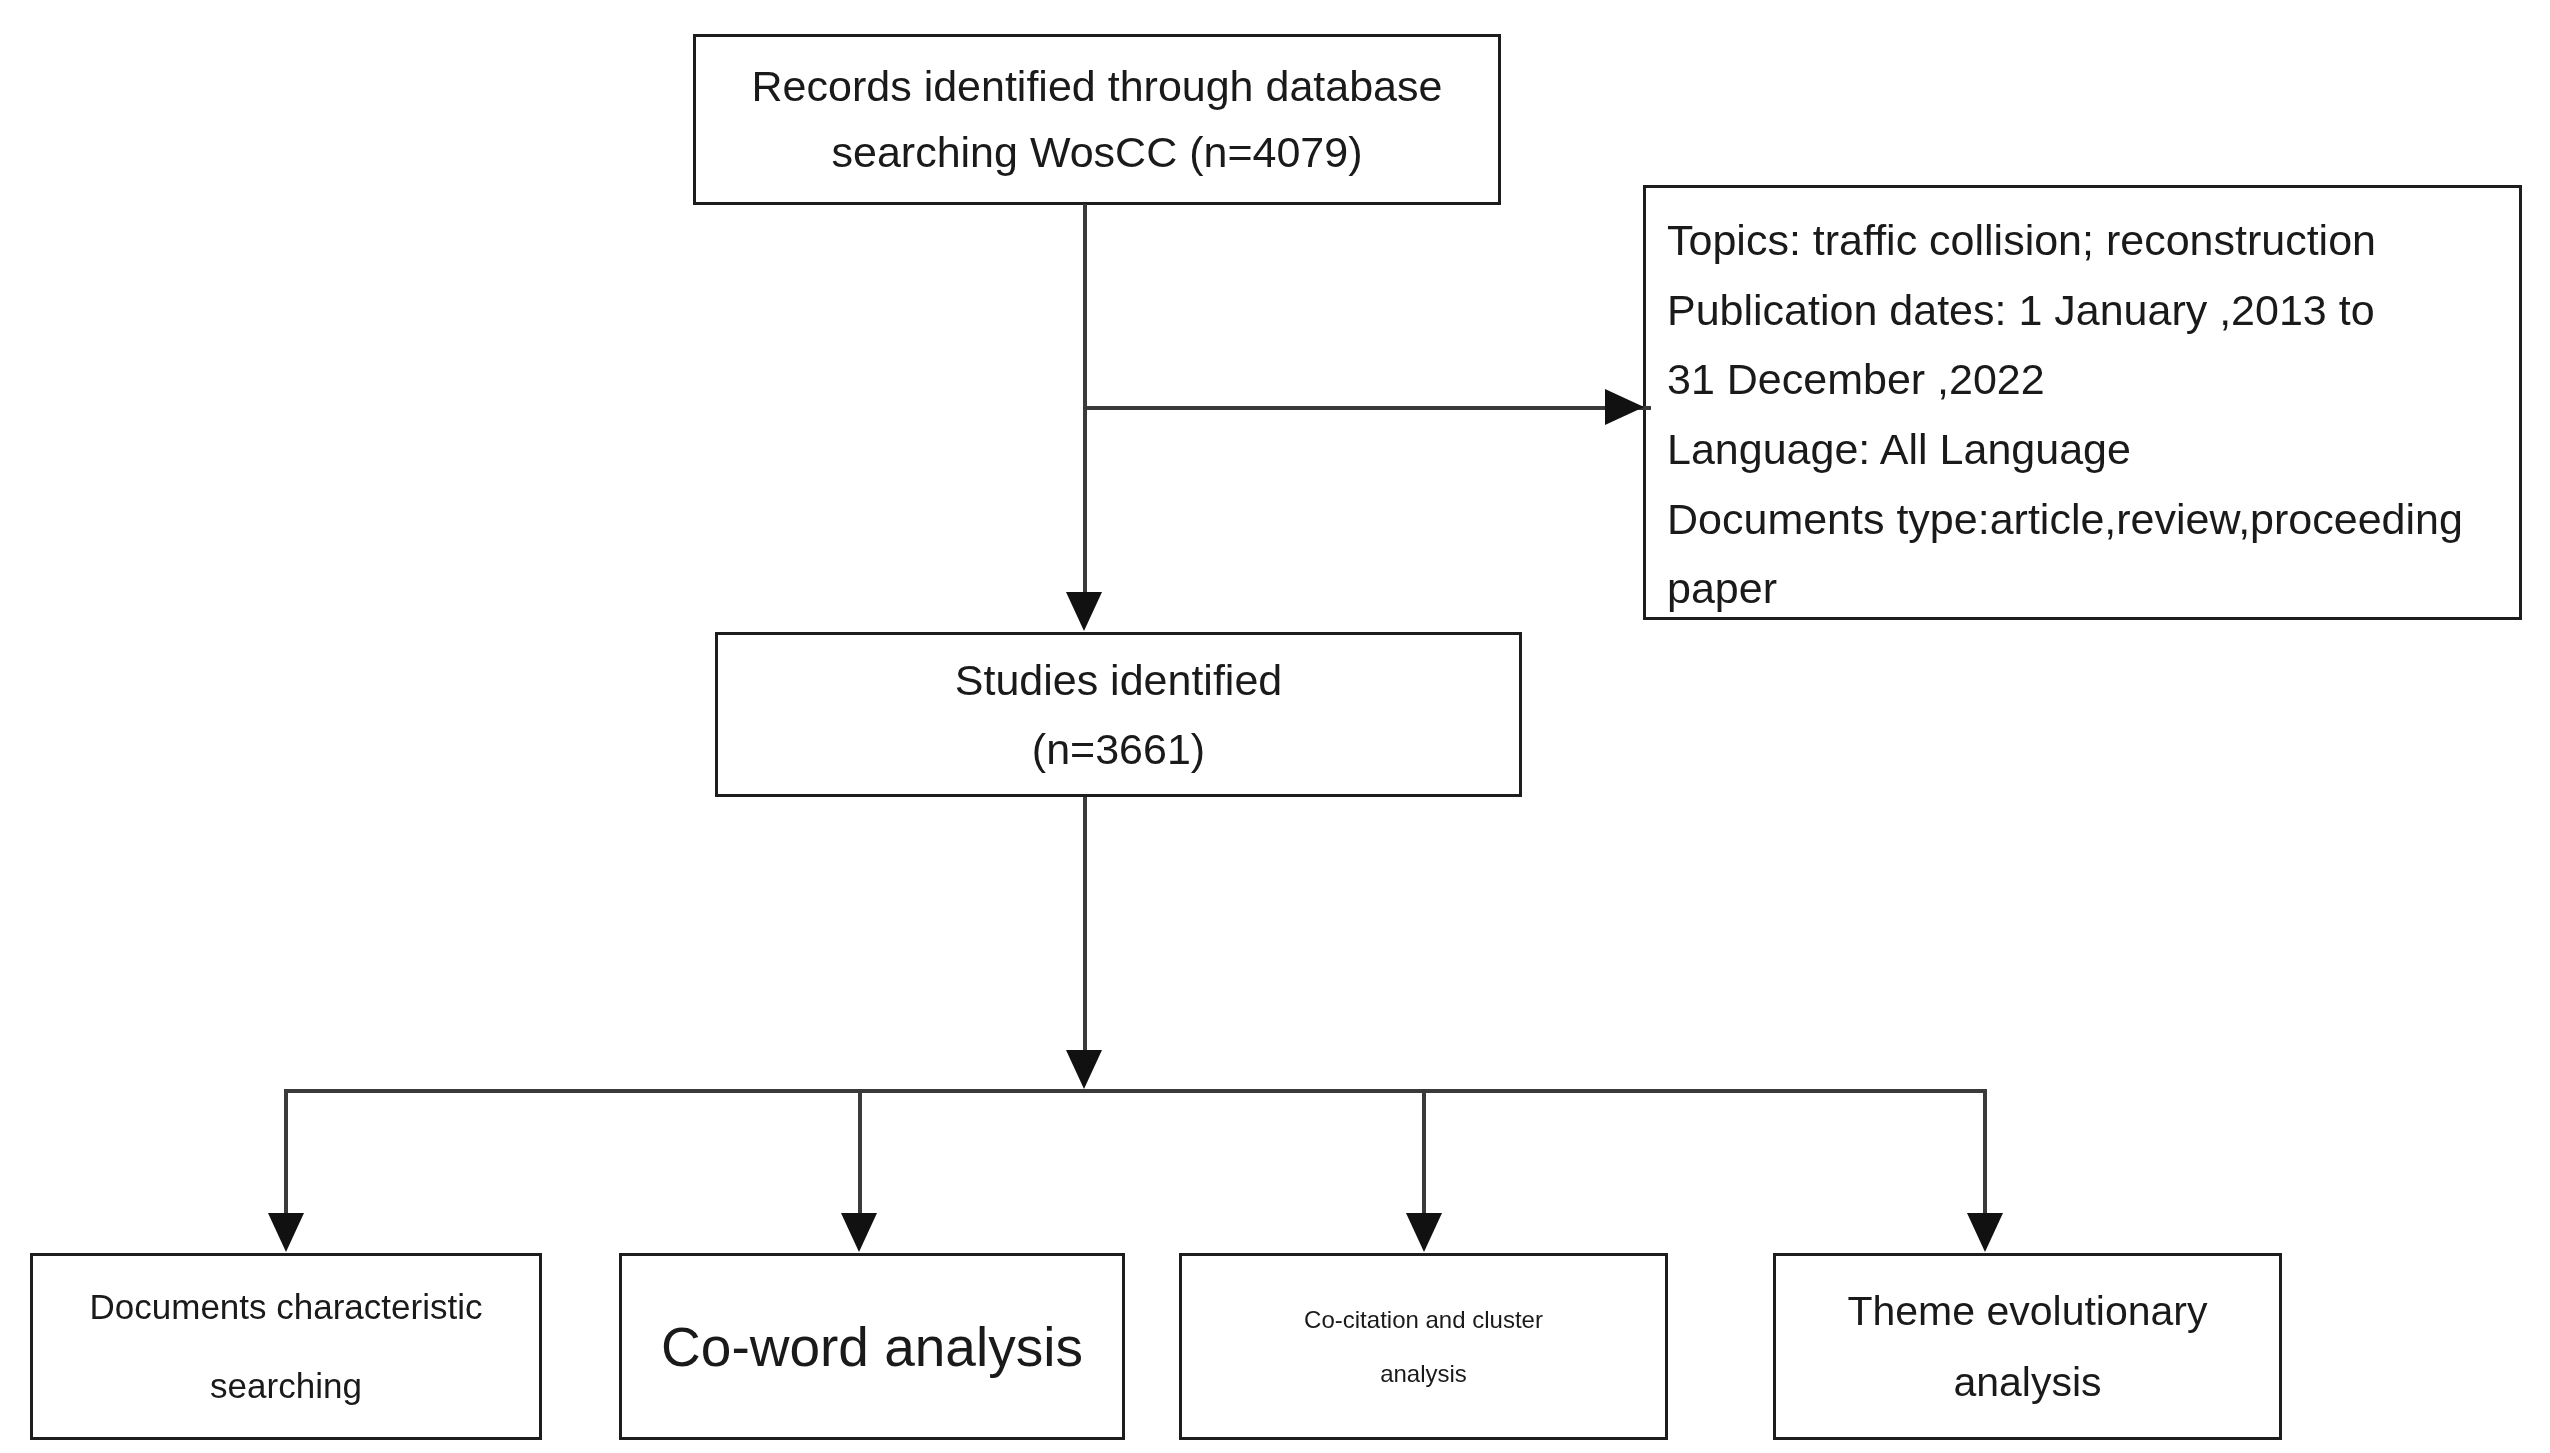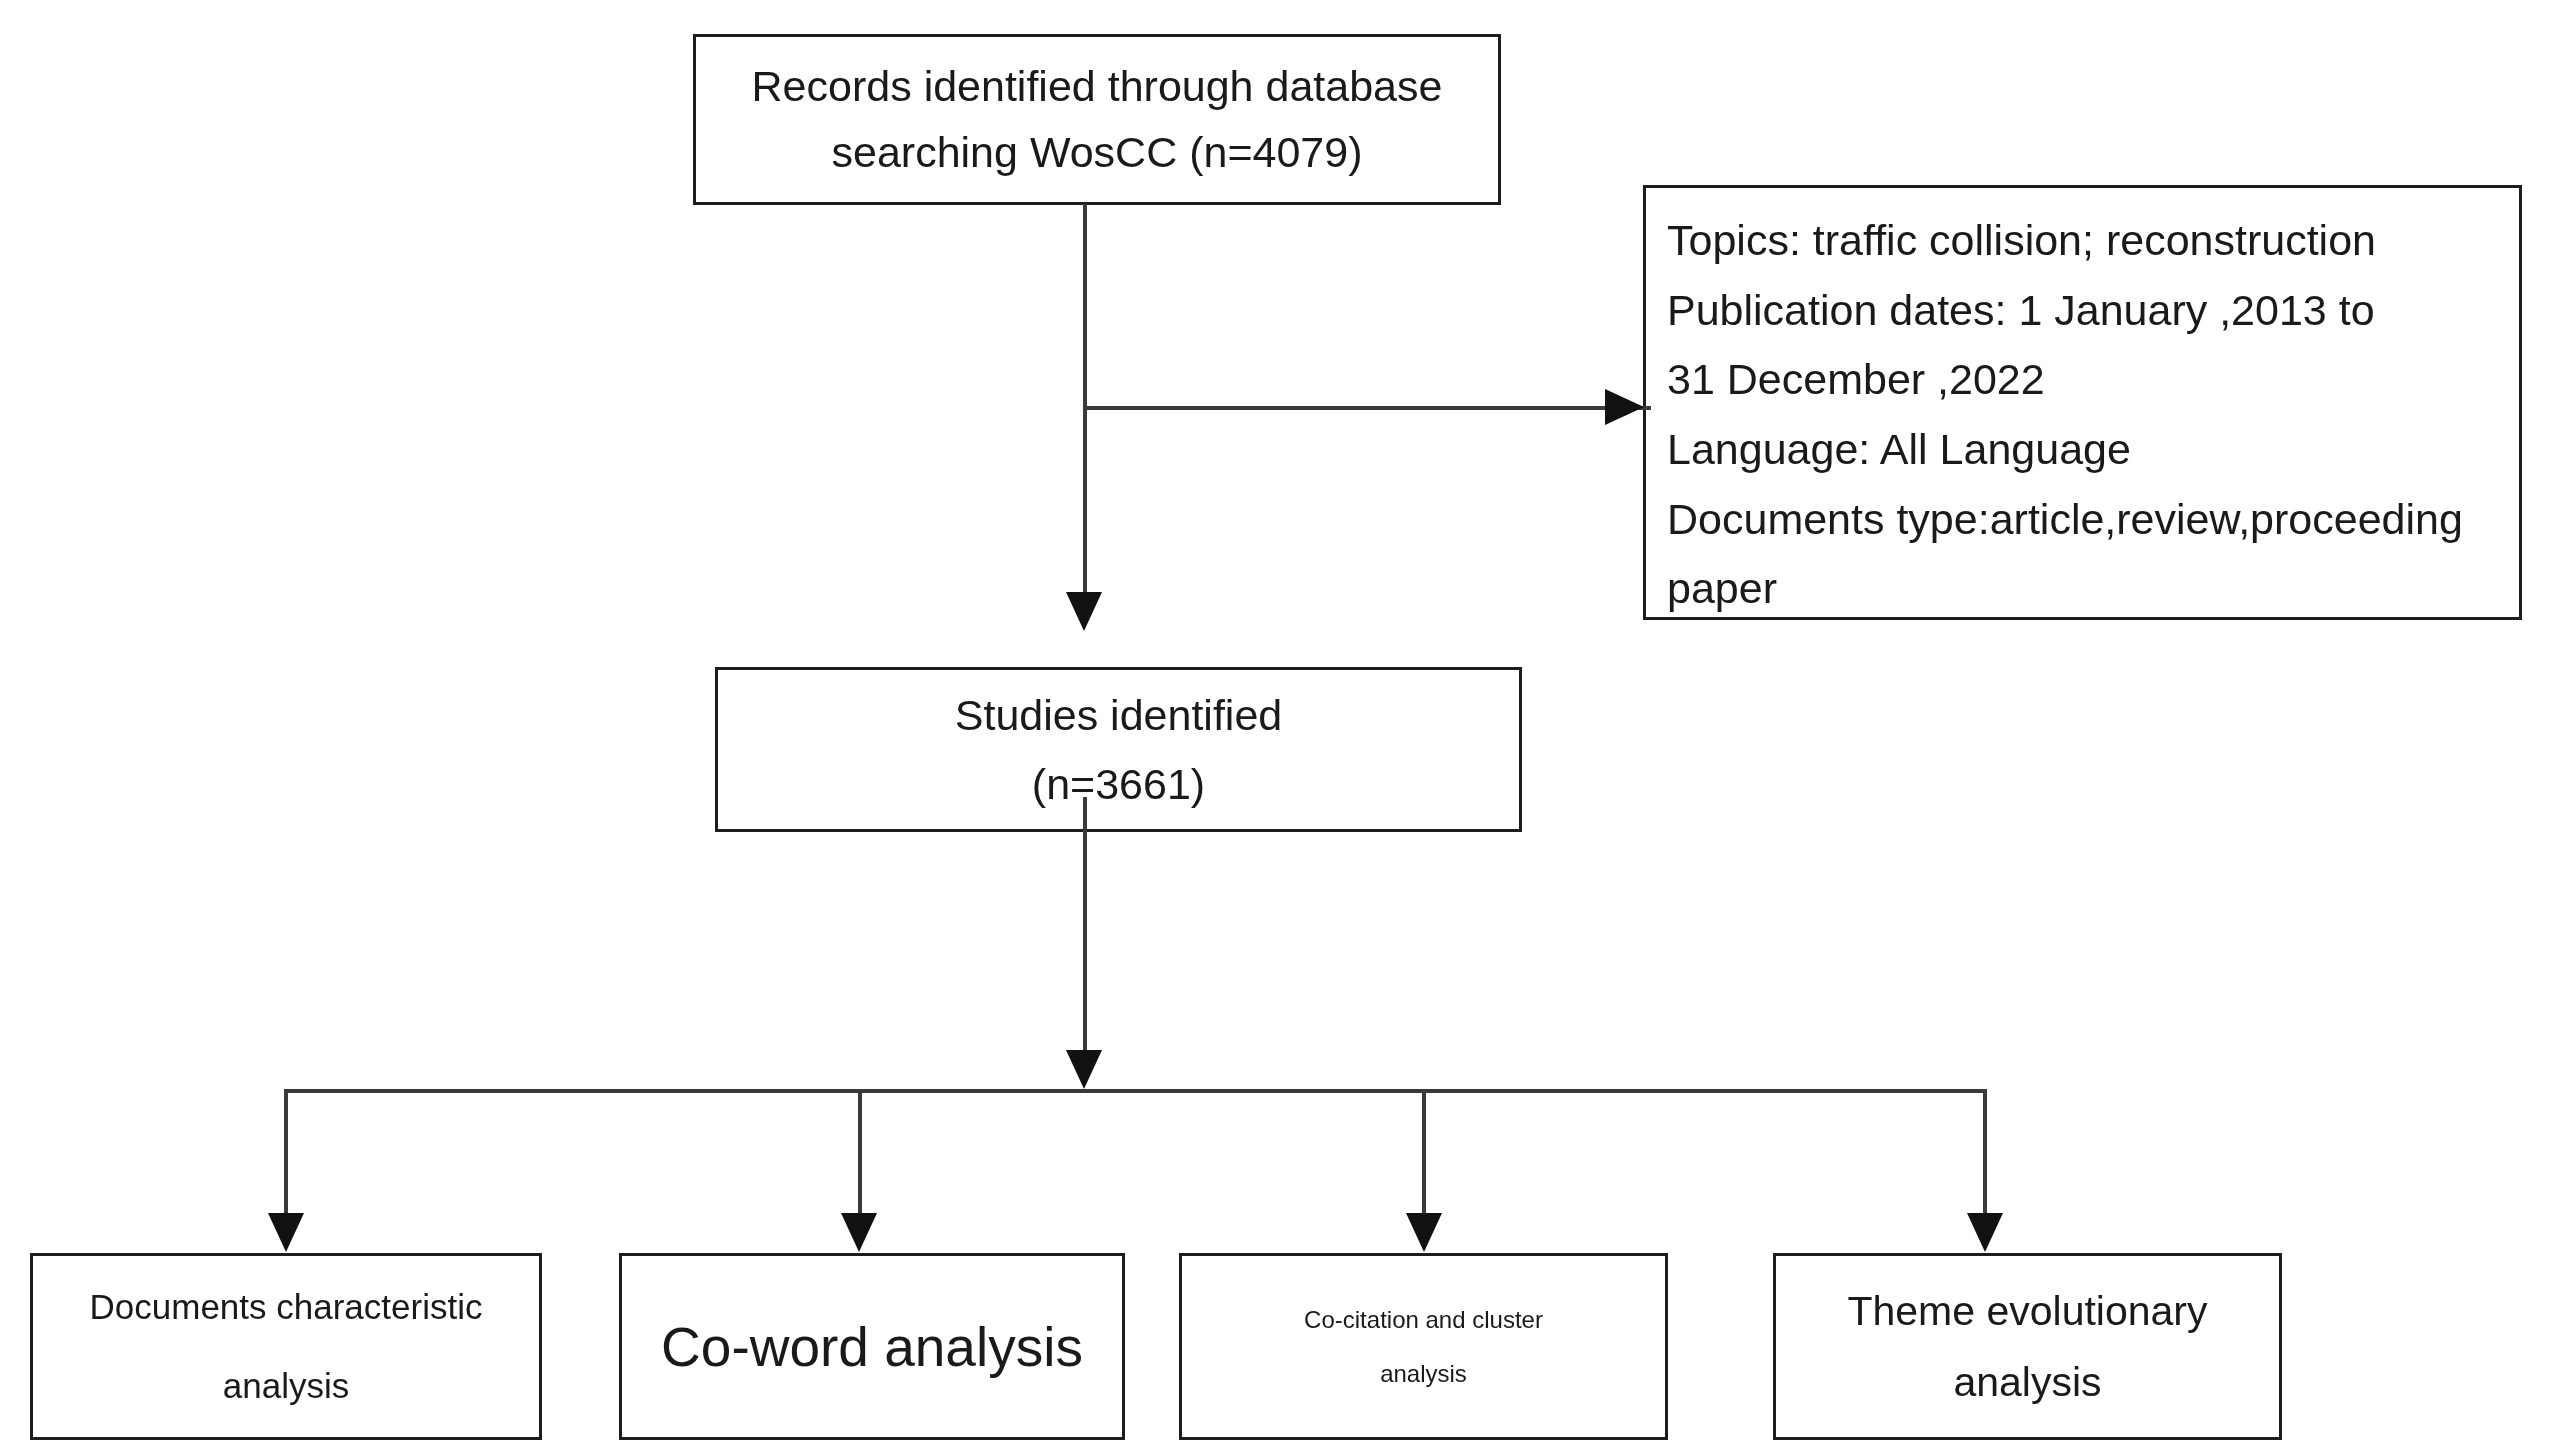--- a/index.html
+++ b/index.html
@@ -54,21 +54,20 @@
   #node-criteria .node-text {
     text-align: left;
     padding: 0;
     white-space: pre-line;
   }
   #node-studies {
     left: 715px; top: 632px;
     width: 807px; height: 165px;
     font-size: 43px;
     line-height: 1.6;
-    margin-top: 35px;
   }
   .leaf {
     top: 1253px;
     height: 187px;
   }
   #node-doc-char   { left: 30px;   width: 512px;  font-size: 35px; line-height: 2.25; }
   #node-coword     { left: 619px;  width: 506px;  font-size: 55px; line-height: 1.6;  }
   #node-cocitation { left: 1179px; width: 489px;  font-size: 24px; line-height: 2.25; }
   #node-theme      { left: 1773px; width: 509px;  font-size: 41px; line-height: 1.72; justify-content: center; }
 
@@ -117,21 +116,21 @@
 paper</span>
   </div>
 
   <div class="node" id="node-studies">
     <span class="node-text">Studies identified
 (n=3661)</span>
   </div>
 
   <div class="node leaf" id="node-doc-char">
     <span class="node-text">Documents characteristic
-analysis</span>
+searching</span>
   </div>
 
   <div class="node leaf" id="node-coword">
     <span class="node-text">Co-word analysis</span>
   </div>
 
   <div class="node leaf" id="node-cocitation">
     <span class="node-text">Co-citation and cluster
 analysis</span>
   </div>

